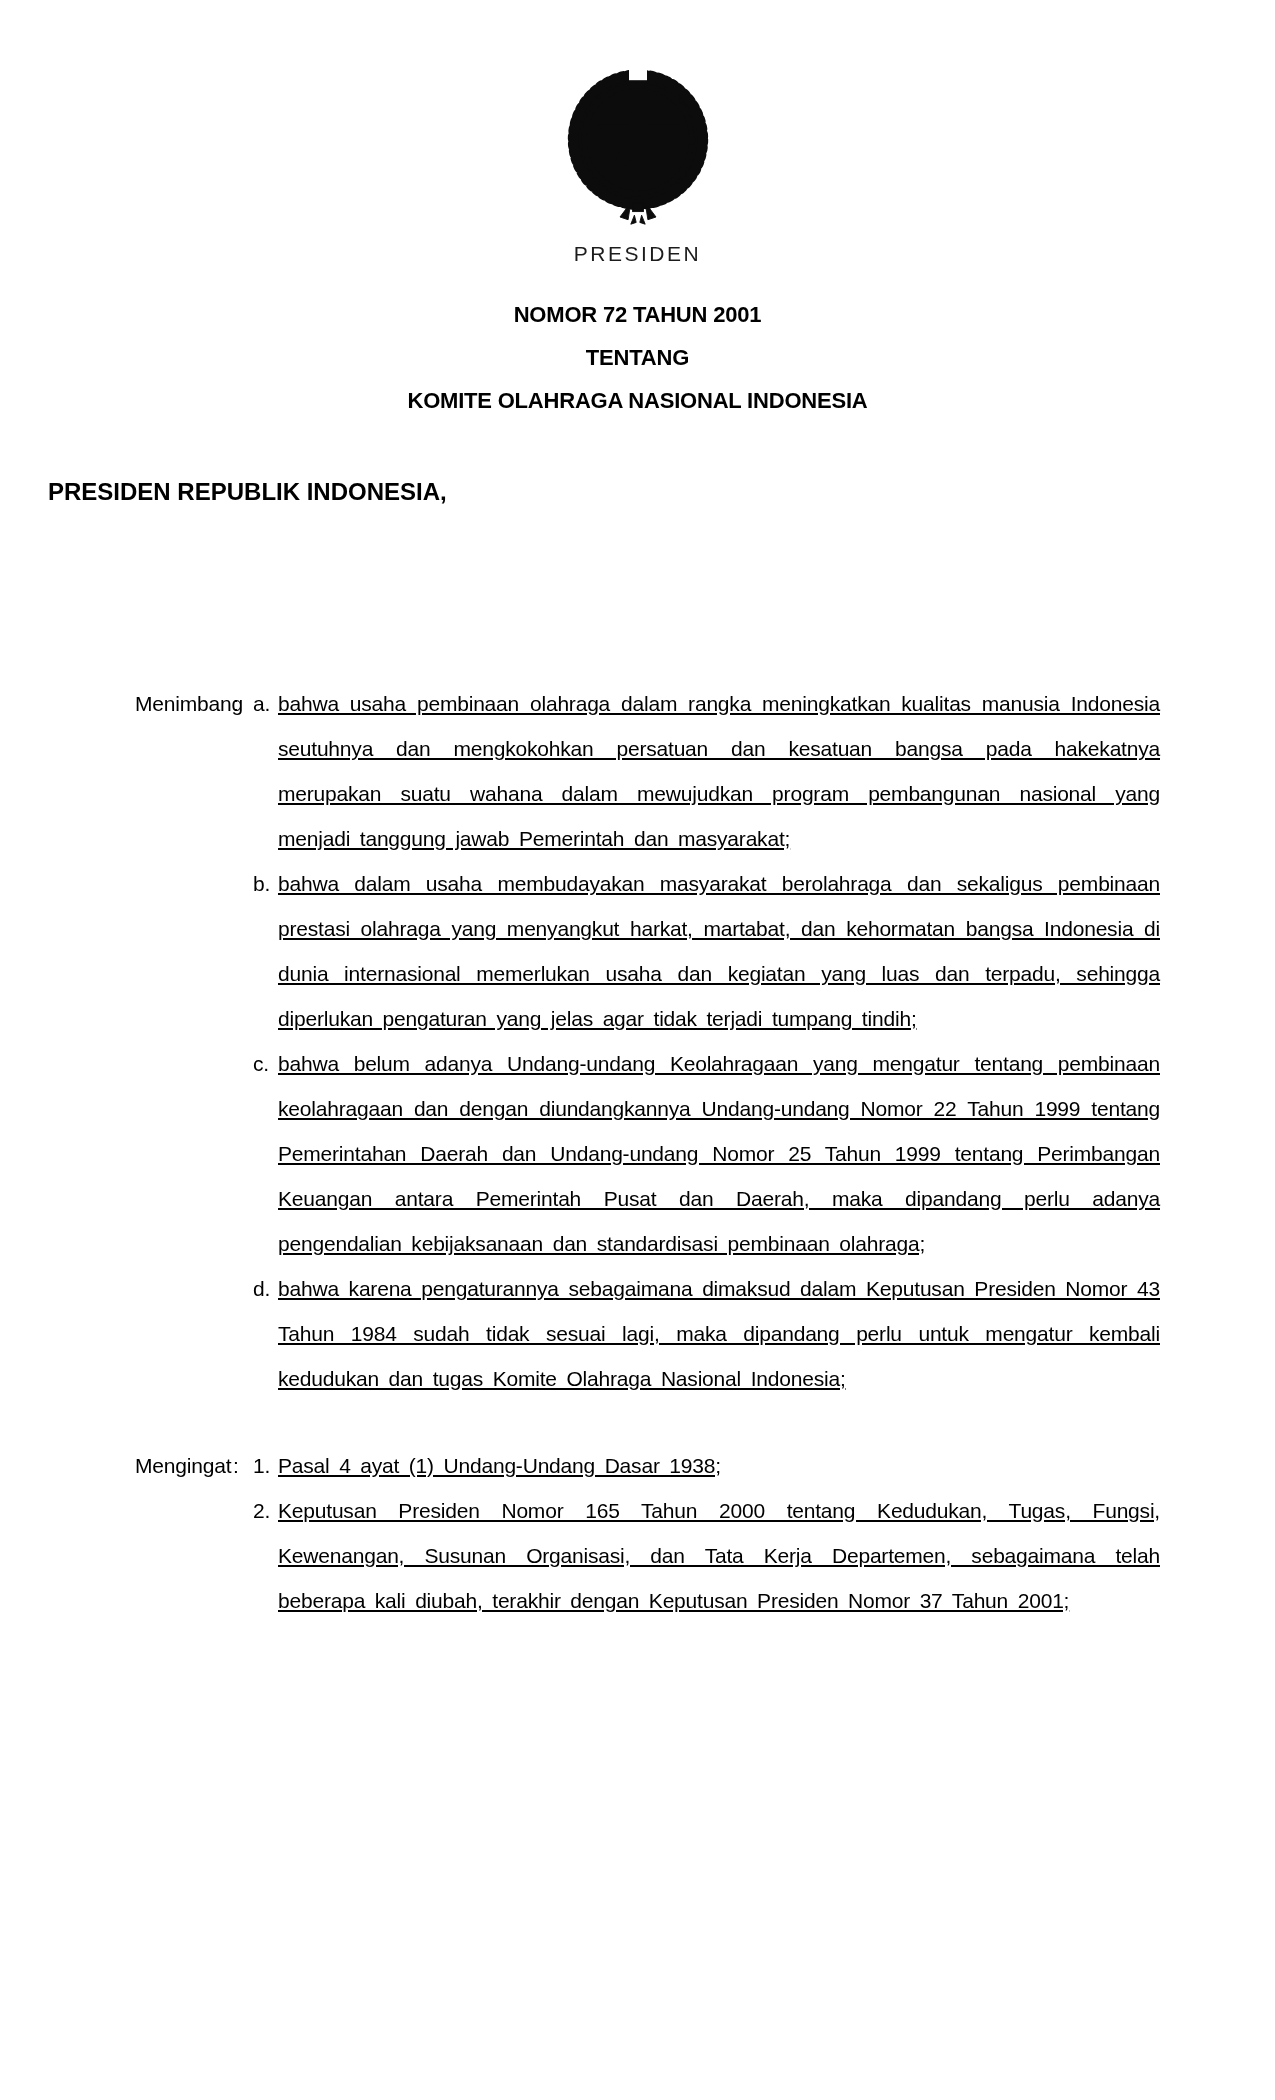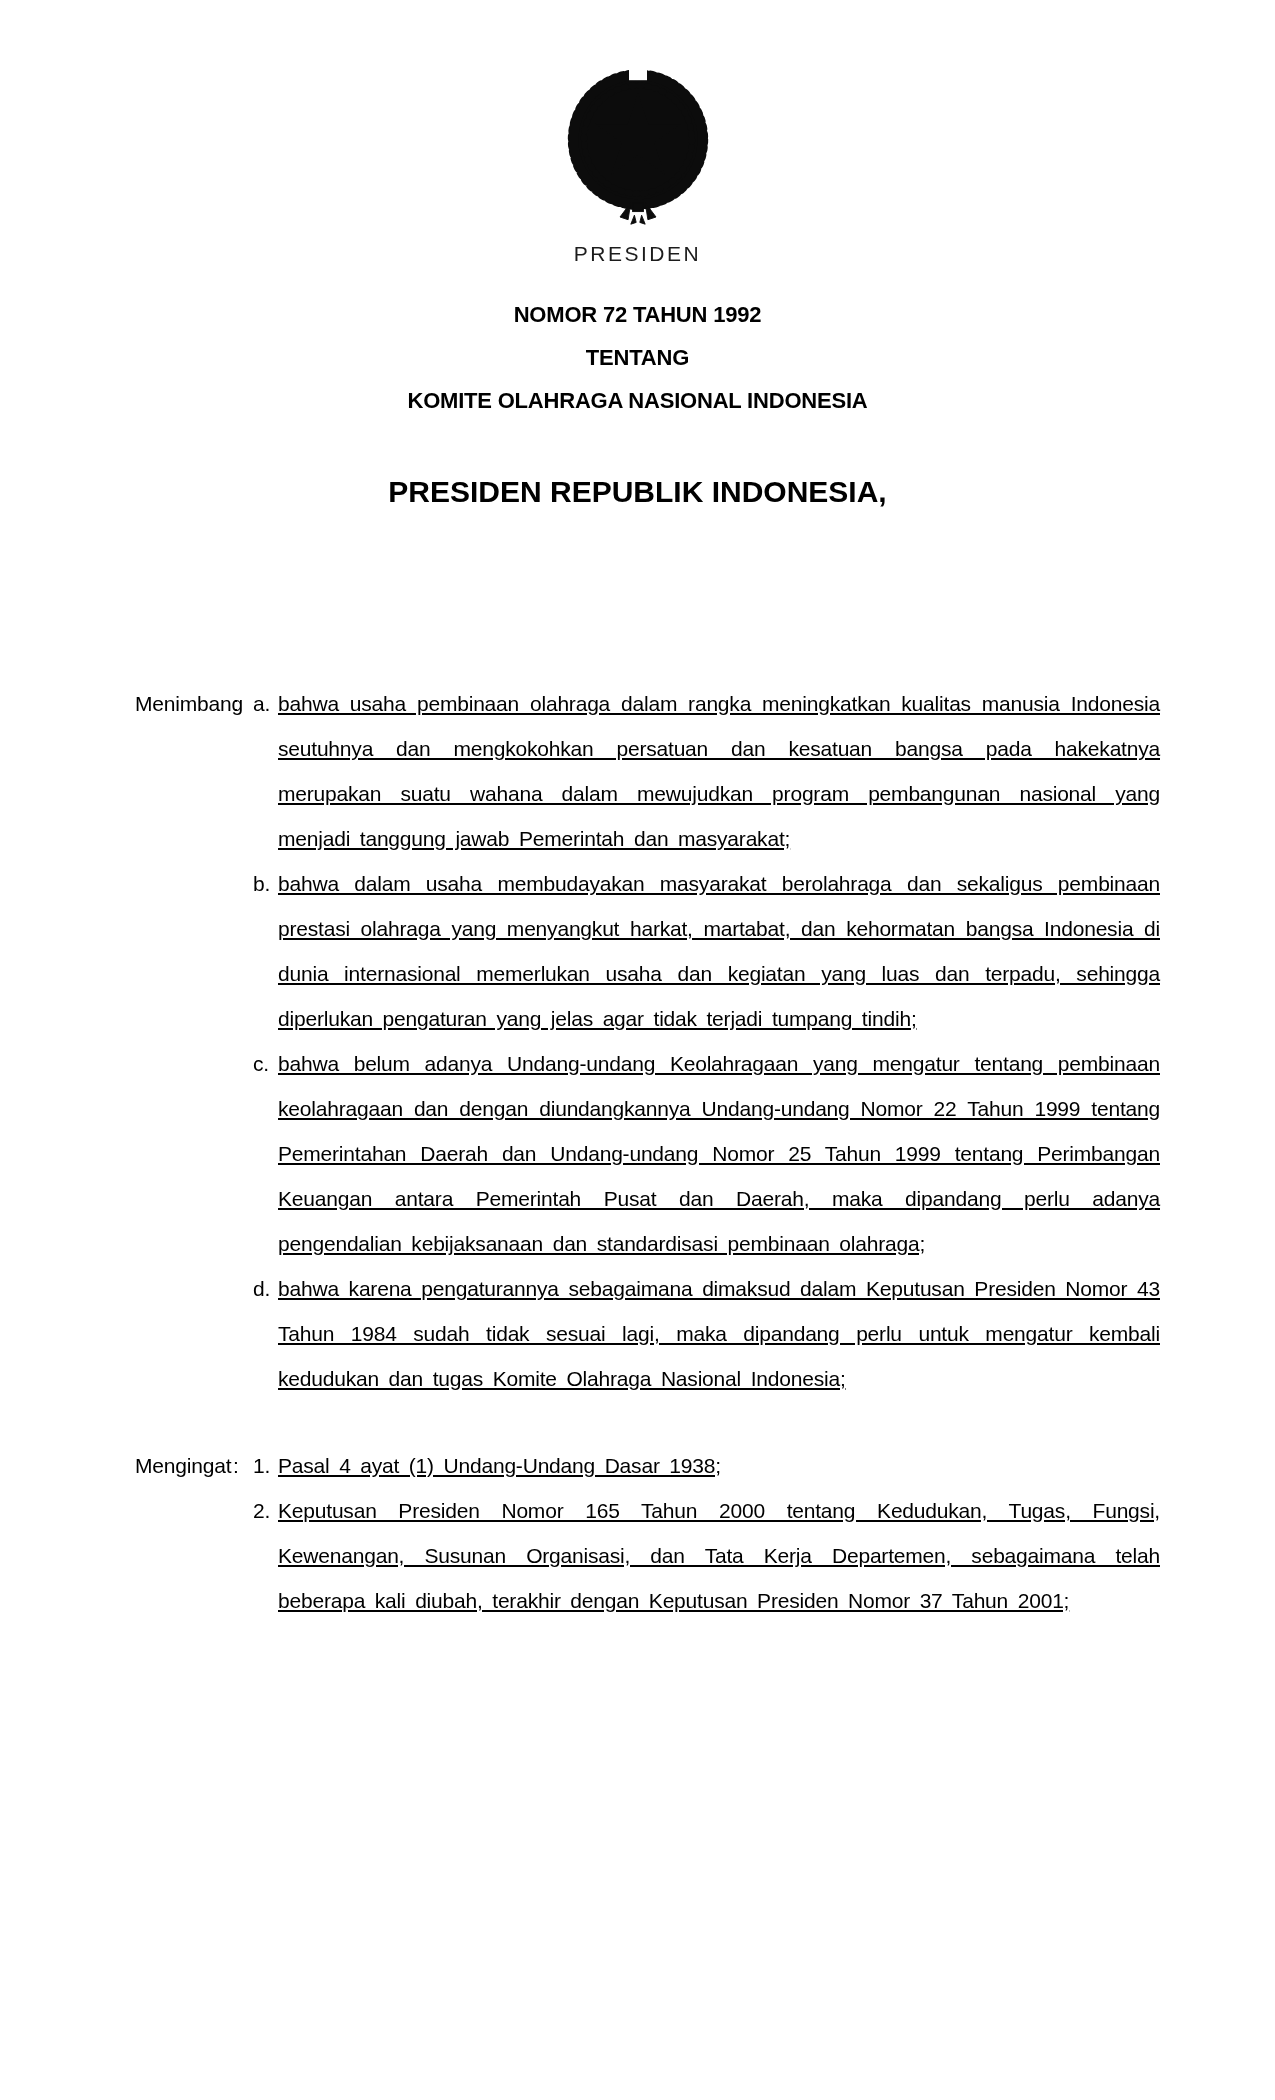--- a/index.html
+++ b/index.html
@@ -31,24 +31,24 @@
   .doc-title {
     margin-top: 26px;
     text-align: center;
     font-weight: bold;
     font-size: 22px;
     line-height: 43px;
     letter-spacing: -0.2px;
   }
   .preamble {
     margin-top: 48px;
-    text-align: center;
     font-weight: bold;
-    font-size: 30px;
+    font-size: 24px;
     line-height: 43px;
+    padding-left: 48px;
   }
   .content {
     margin: 168px 115px 0 135px;
     width: 1025px;
     font-size: 21px;
     line-height: 45px;
     letter-spacing: -0.2px;
   }
   .section {
     display: grid;
@@ -108,21 +108,21 @@
         <path class="ink" d="M94 172 l4 10 l-6 -2 z" stroke="none"></path>
       </g>
     </svg>
 
     <div class="emblem-caption">
       <div>PRESIDEN</div>
     </div>
   </div>
 
   <div class="doc-title">
-    <div>NOMOR 72 TAHUN 1992</div>
+    <div>NOMOR 72 TAHUN 2001</div>
     <div>TENTANG</div>
     <div>KOMITE OLAHRAGA NASIONAL INDONESIA</div>
   </div>
 
   <div class="preamble">PRESIDEN REPUBLIK INDONESIA,</div>
 
   <div class="content">
 
     <div class="section">
       <div class="section-label">Menimbang</div>

